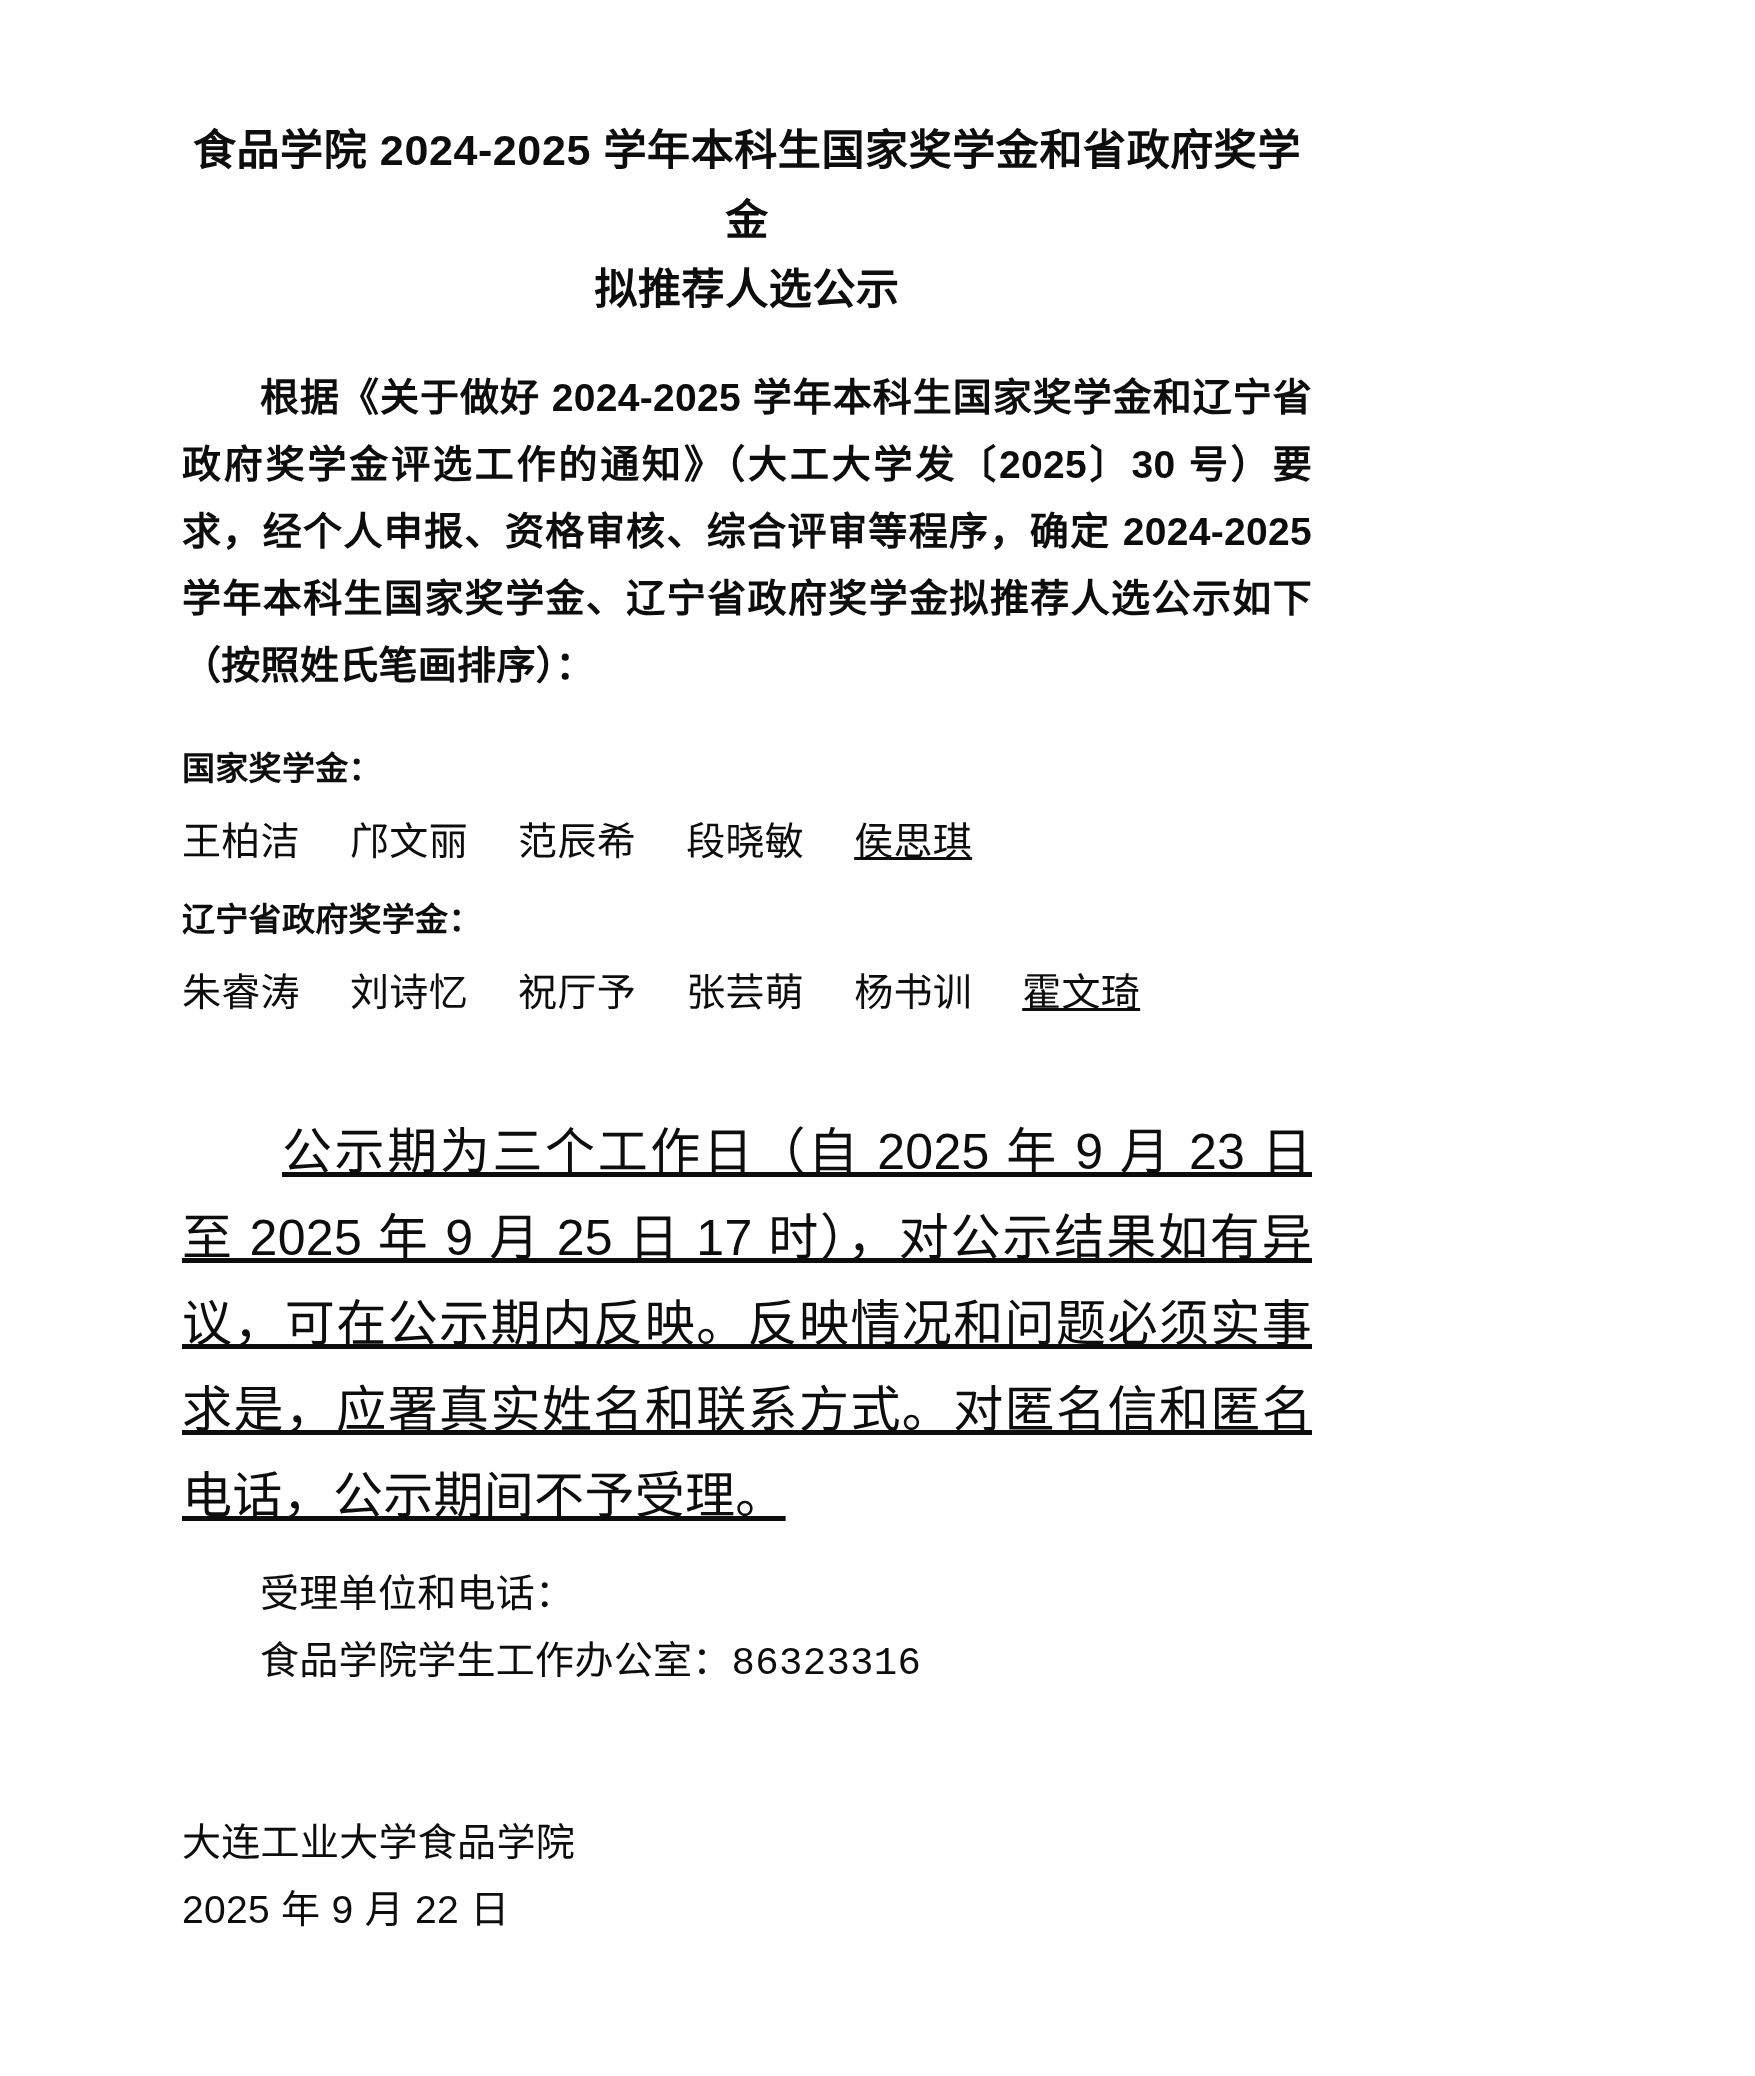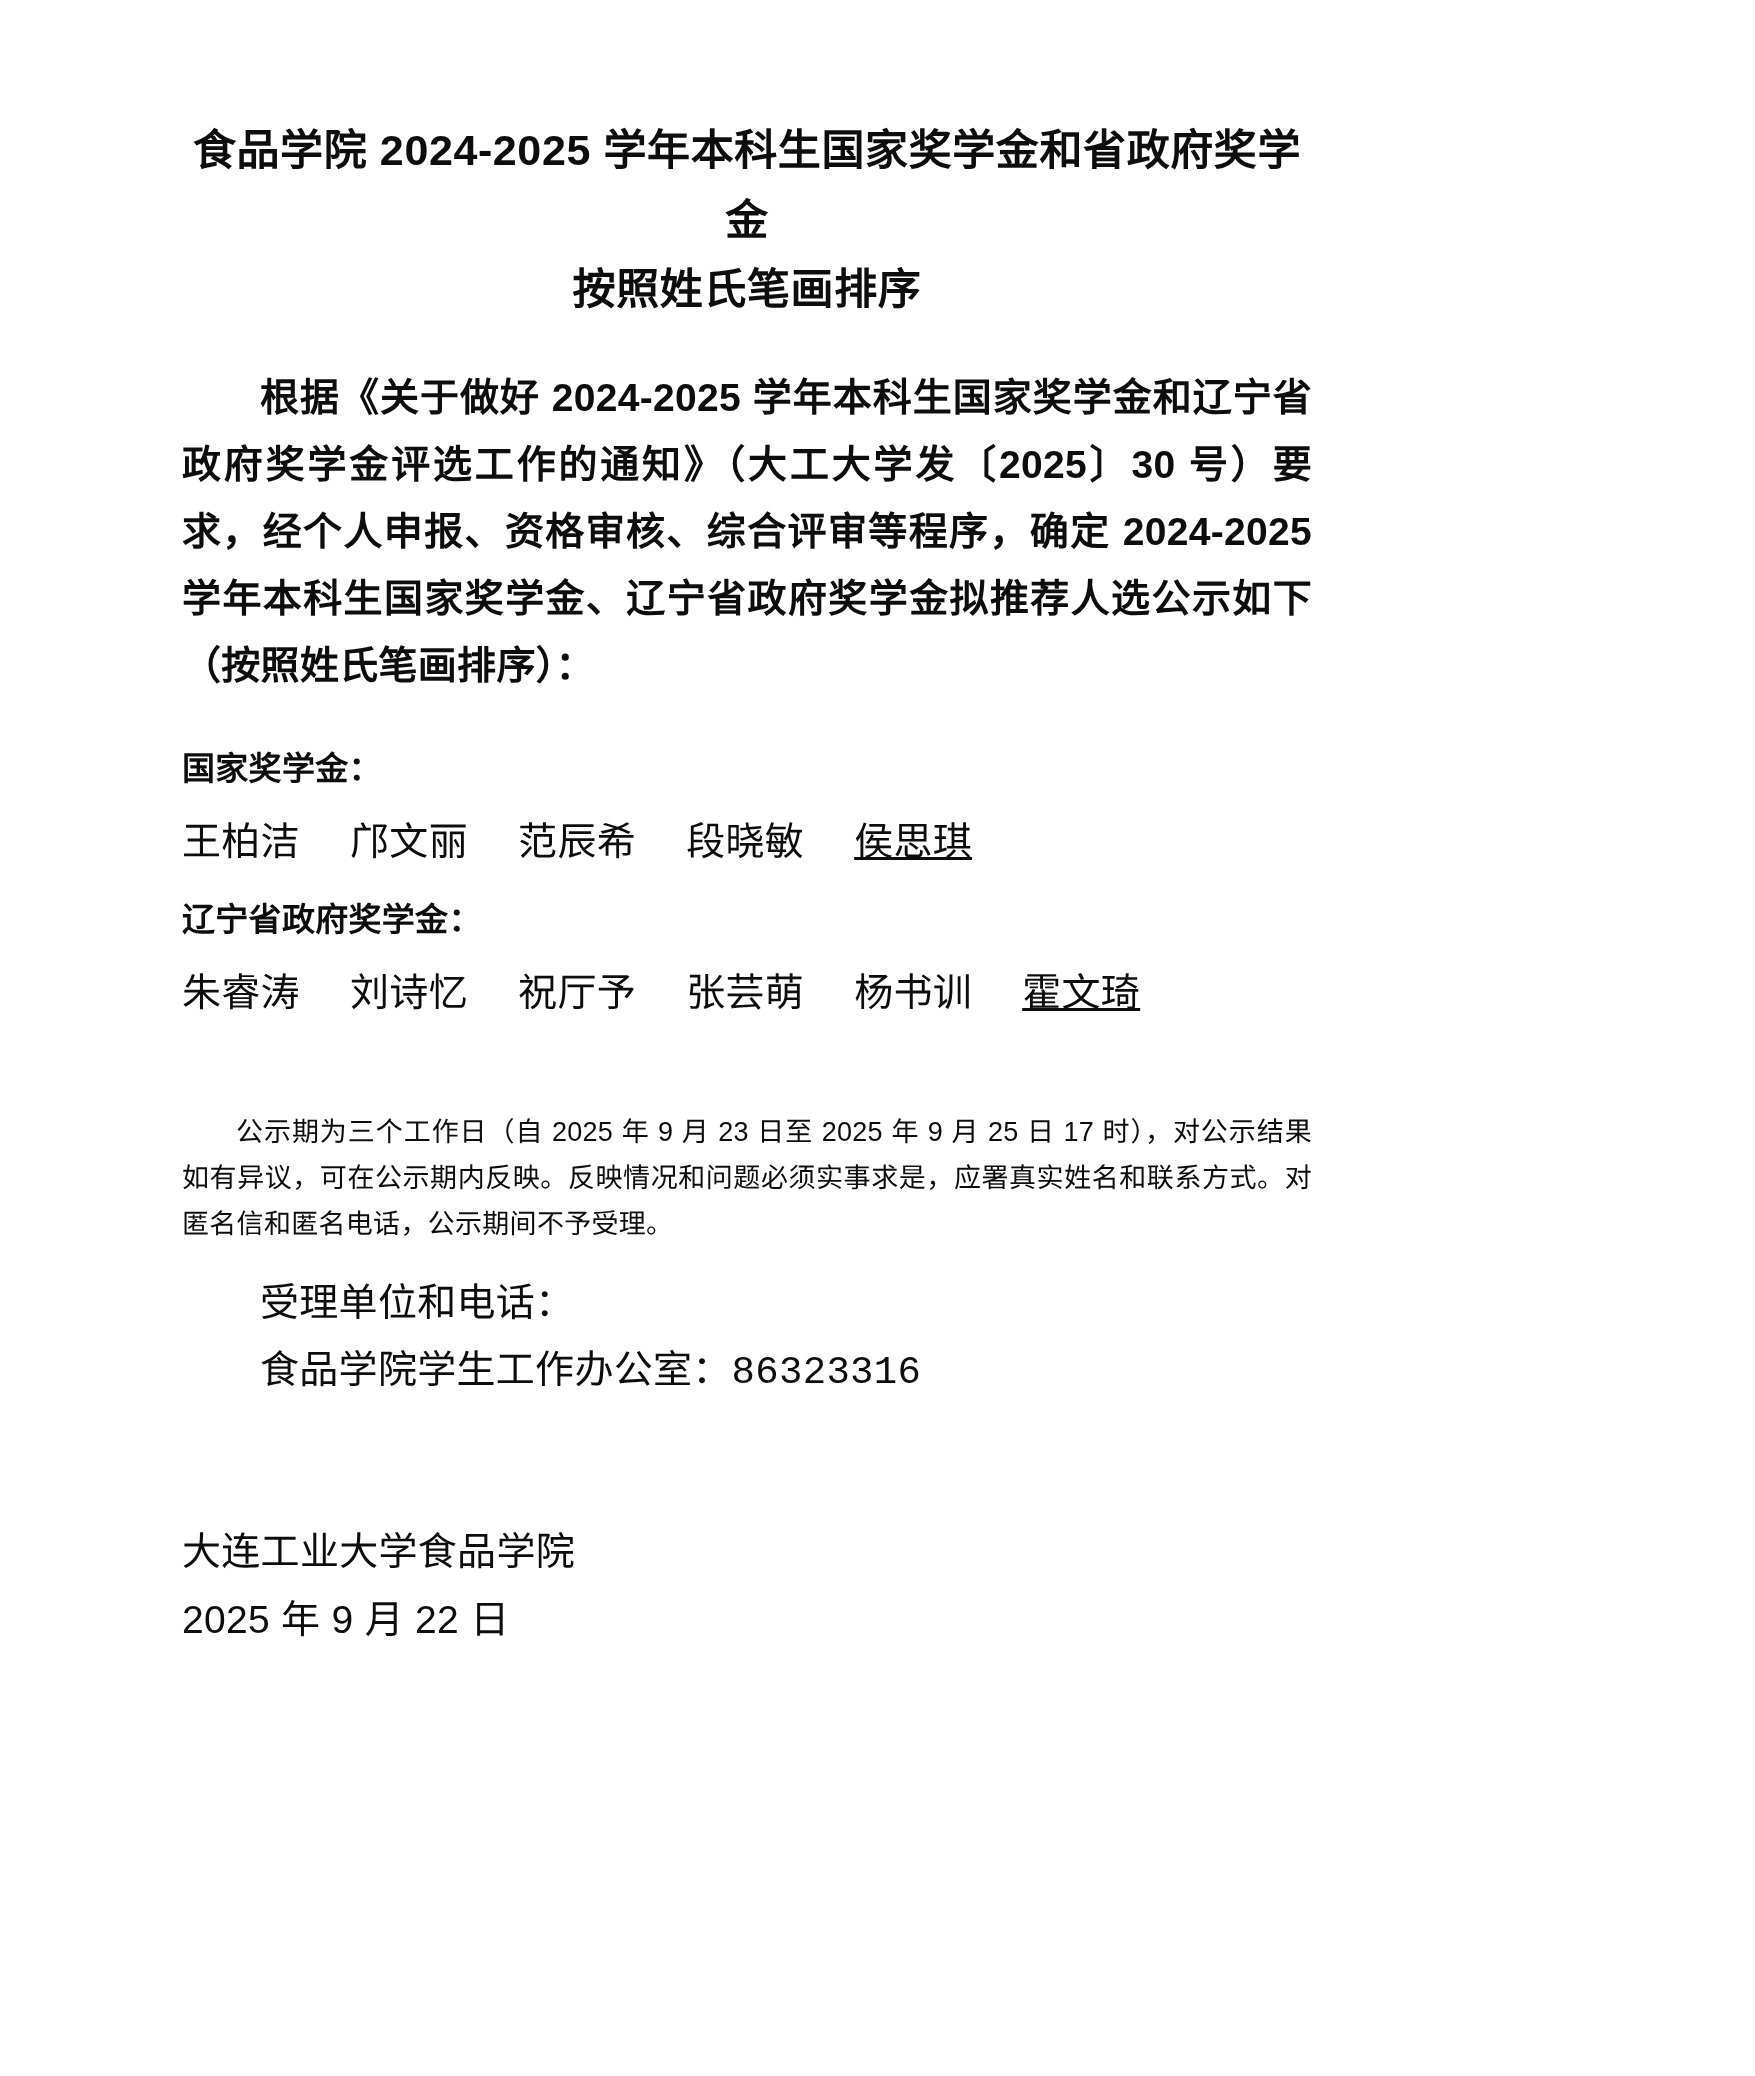--- a/index.html
+++ b/index.html
@@ -65,27 +65,28 @@
     margin-right: 0;
     text-decoration: underline;
   }
   .gap-lg {
     height: 83px;
   }
   .gap-md {
     height: 25.4px;
   }
   .notice {
-    font-size: 27px;
+    font-size: 50px;
     line-height: 1.72;
     margin: 0;
     text-indent: 2em;
     letter-spacing: 0.3px;
     text-align: justify;
     text-justify: inter-ideograph;
+    text-decoration: underline;
   }
   .contact-line {
     font-size: 39px;
     line-height: 1.72;
     margin: 0;
     text-indent: 2em;
     letter-spacing: 0.3px;
     font-family: Liberation Mono, monospace;
   }
   .signature {
@@ -100,21 +101,21 @@
     display: block;
   }
 </style>
 </head>
 <body>
 
 <div class="page">
 
   <h1 class="doc-title">
     <span class="line">食品学院 2024-2025 学年本科生国家奖学金和省政府奖学金</span>
-    <span class="line">按照姓氏笔画排序</span>
+    <span class="line">拟推荐人选公示</span>
   </h1>
 
   <div class="body-block">
 
     <p class="para">根据《关于做好 2024-2025 学年本科生国家奖学金和辽宁省政府奖学金评选工作的通知》（大工大学发〔2025〕30 号）要求，经个人申报、资格审核、综合评审等程序，确定 2024-2025 学年本科生国家奖学金、辽宁省政府奖学金拟推荐人选公示如下（按照姓氏笔画排序）：</p>
 
     <div class="gap-md"></div>
 
     <div class="section-head">国家奖学金：</div>
 

